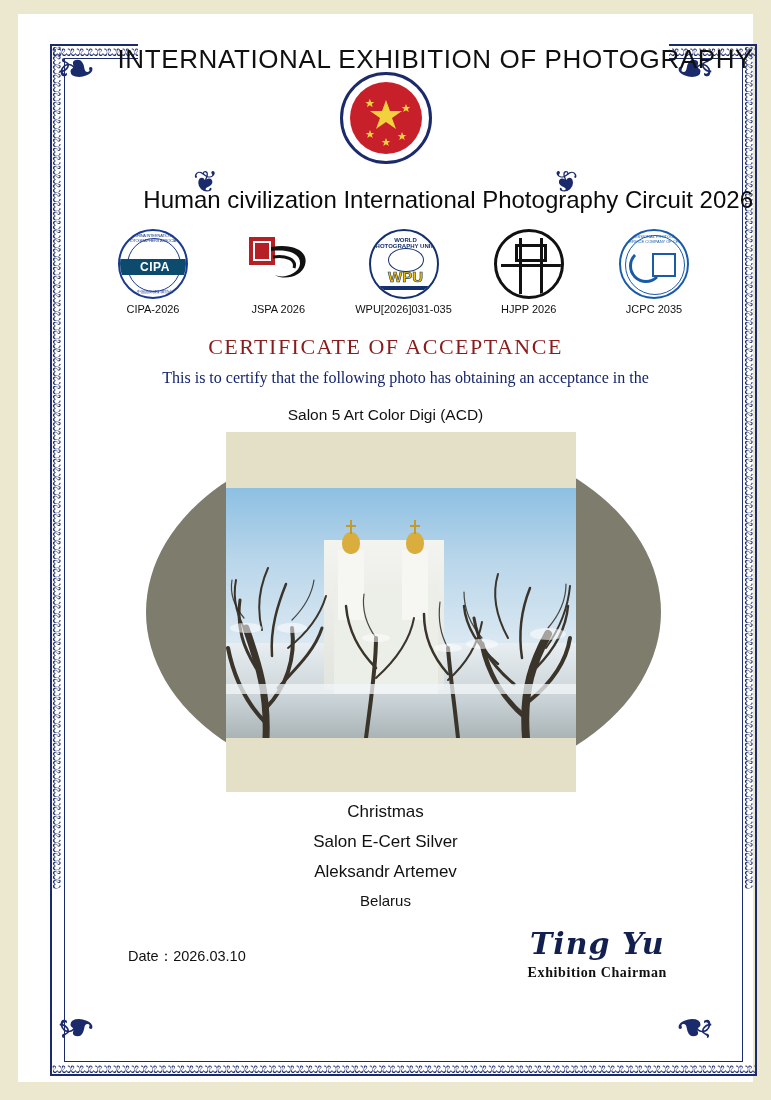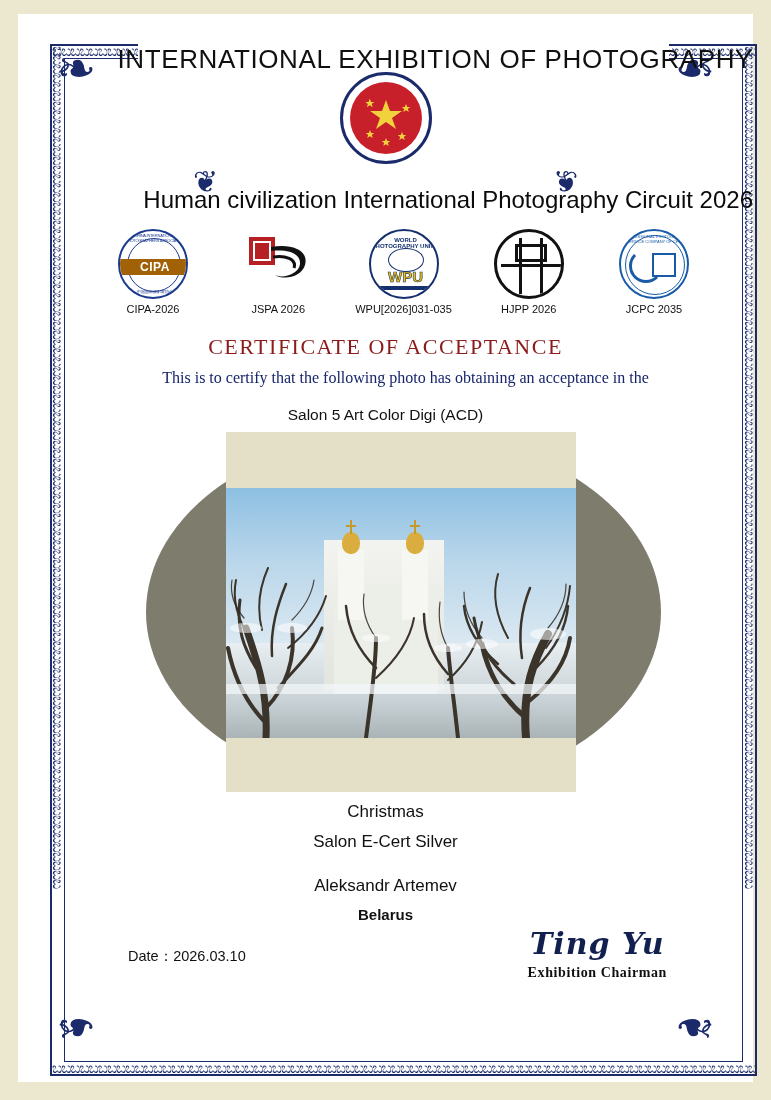--- a/index.html
+++ b/index.html
@@ -194,21 +194,21 @@
     width: 70px; height: 70px; border-radius: 50%;
     border: 2px solid #1b3a8f; box-sizing: border-box;
     background: #fff; position: relative; overflow: hidden;
   }
   .cipa-ring {
     position: absolute; left: 7px; top: 7px; width: 54px; height: 54px;
     border-radius: 50%; border: 1px solid #1b3a8f; box-sizing: border-box;
   }
   .cipa-band {
     position: absolute; left: 0; top: 28px; width: 70px; height: 16px;
-    background: #a16207; color: #fff; font-size: 12px; font-weight: bold;
+    background: #0c4a6e; color: #fff; font-size: 12px; font-weight: bold;
     text-align: center; line-height: 16px; letter-spacing: 0.5px;
   }
   .cipa-micro {
     position: absolute; left: 0; top: 2px; width: 70px; text-align: center;
     font-size: 4px; color: #1b3a8f; letter-spacing: -0.2px;
   }
   .cipa-micro-b {
     position: absolute; left: 0; bottom: 3px; width: 70px; text-align: center;
     font-size: 4px; color: #1b3a8f;
   }
@@ -386,23 +386,23 @@
 
   
   .caption-block {
     position: absolute;
     left: 0; right: 0;
     top: 788px;
     text-align: center;
     color: #111;
   }
   .cap-line1 { font-size: 17px; margin-bottom: 10px; }
-  .cap-line2 { font-size: 17px; margin-bottom: 24px; }
+  .cap-line2 { font-size: 17px; margin-bottom: 10px; }
   .cap-line3 { font-size: 17px; margin-bottom: 10px; }
-  .cap-line4 { font-size: 15px; font-weight: bold; }
+  .cap-line4 { font-size: 15px; }
 
   .date-line {
     position: absolute;
     left: 110px;
     top: 933px;
     font-size: 14.5px;
     color: #111;
   }
   .signature {
     position: absolute;

